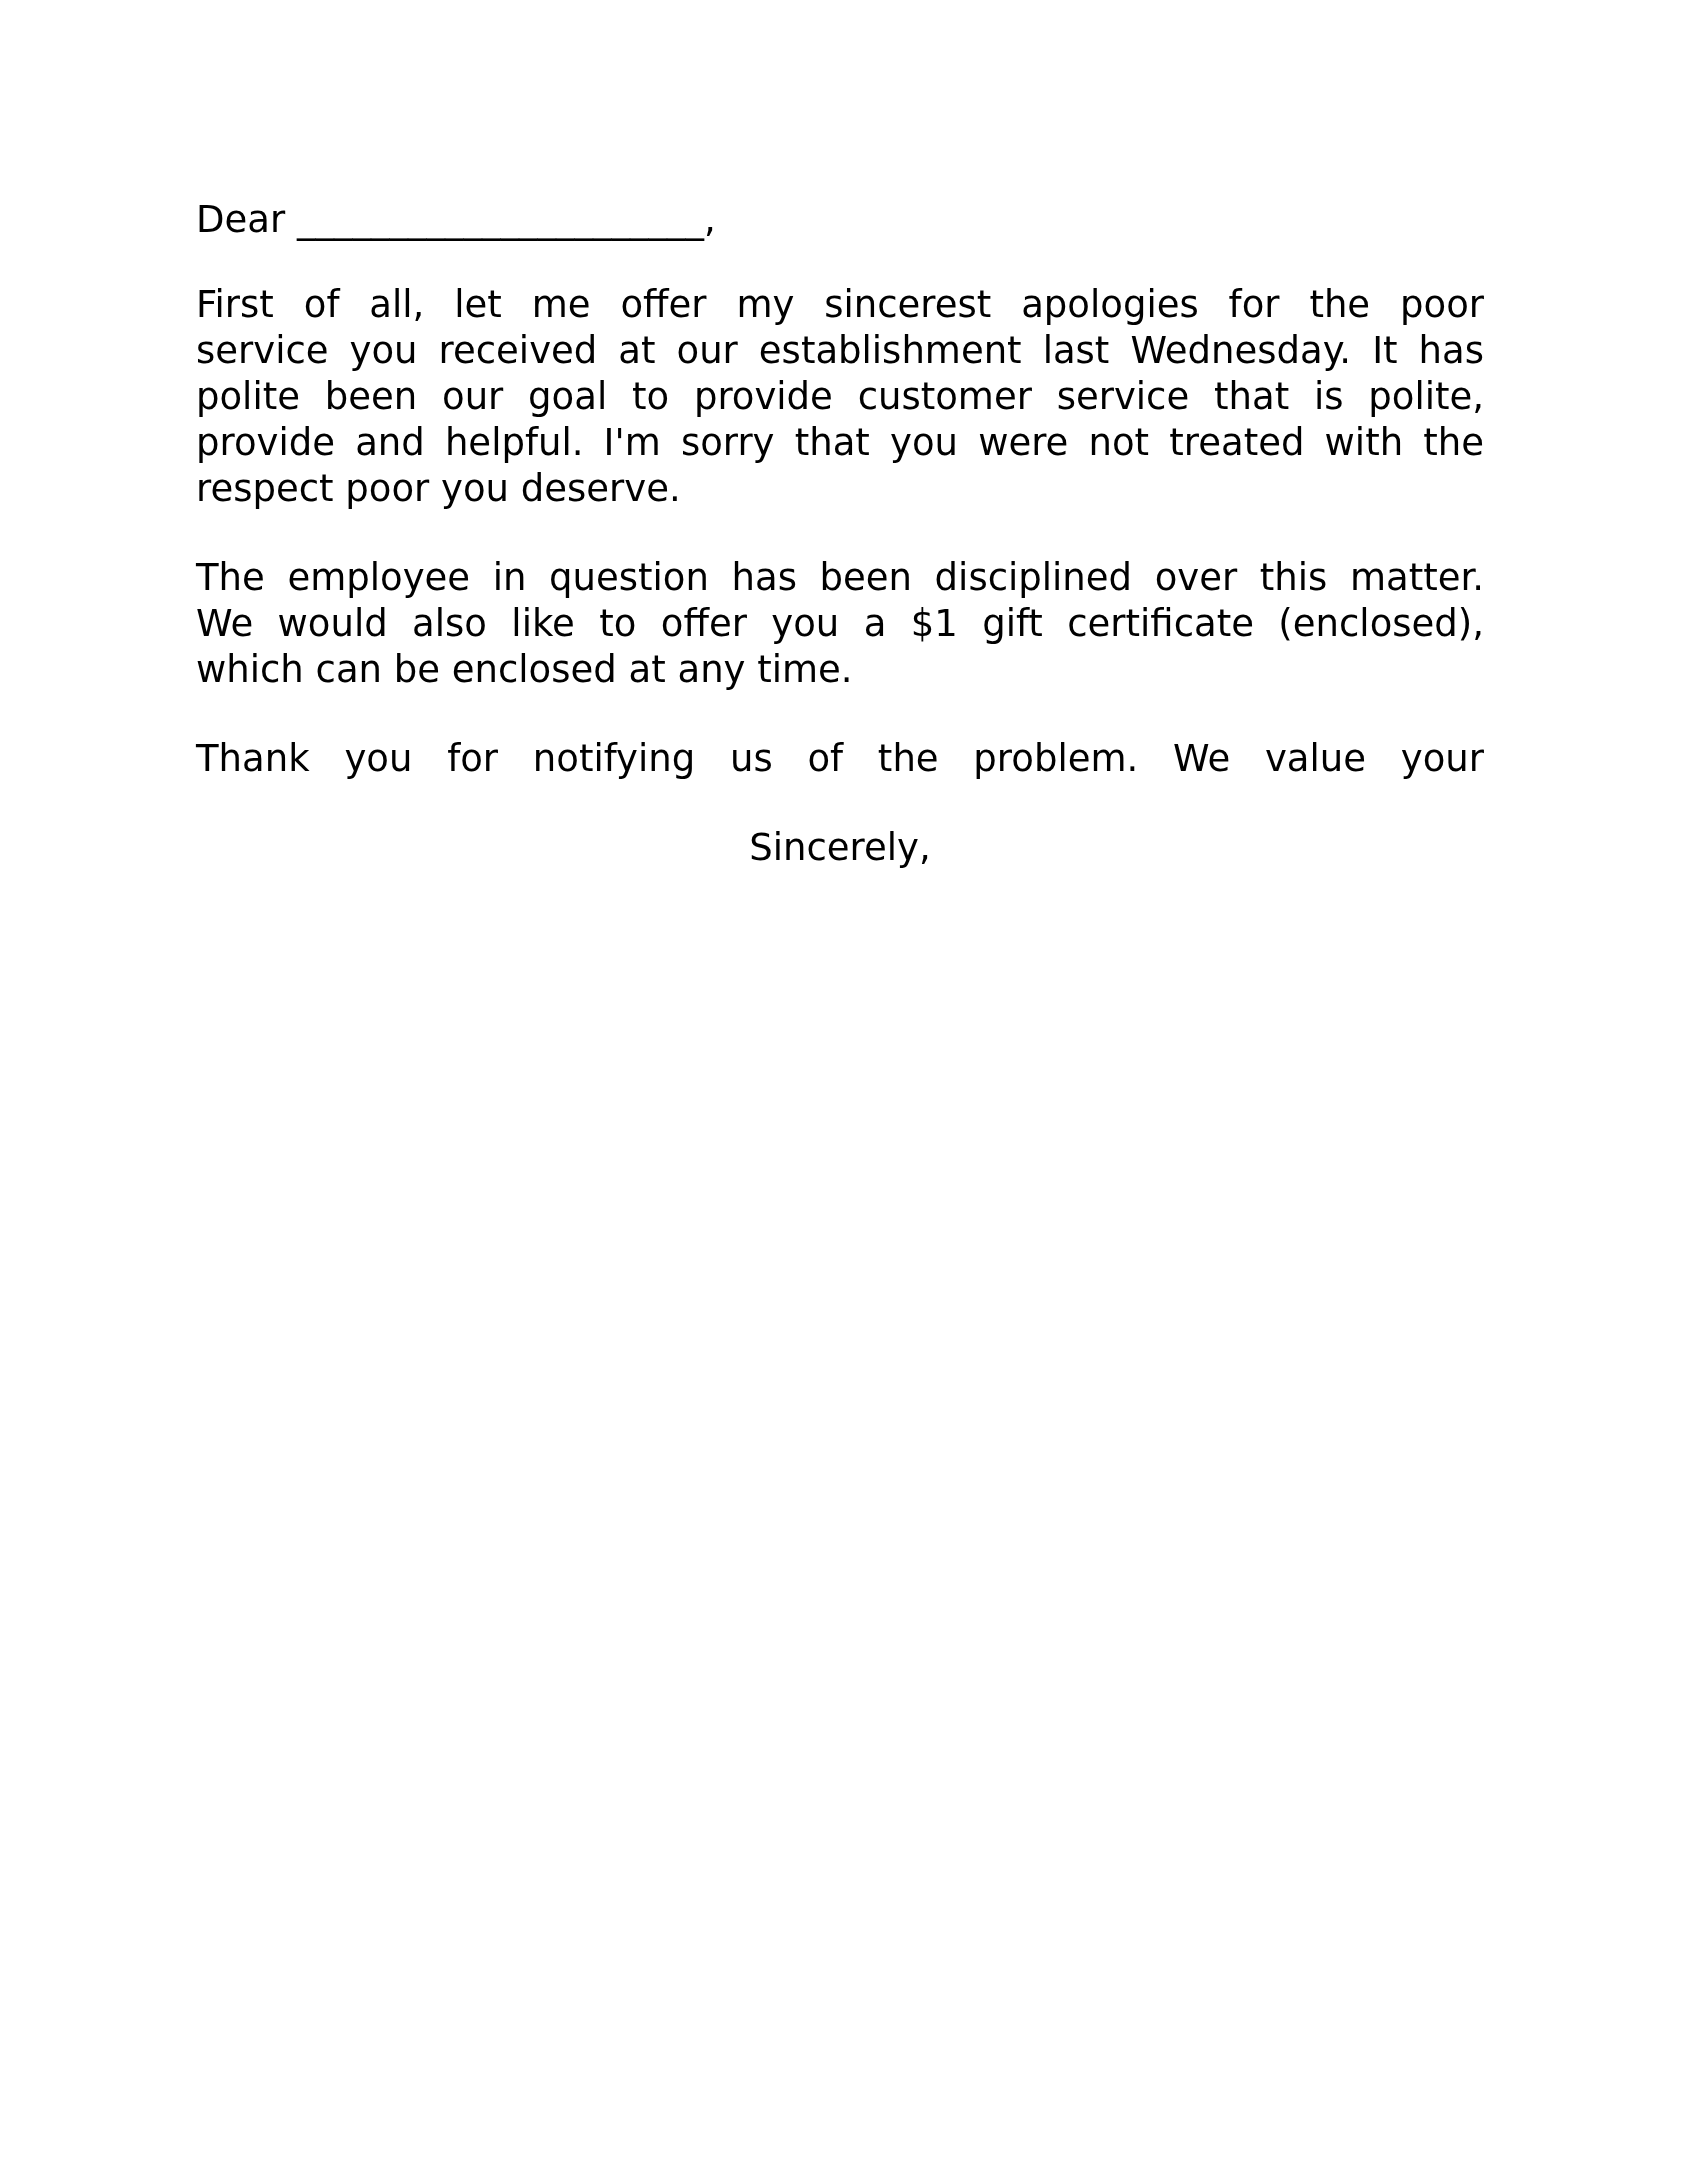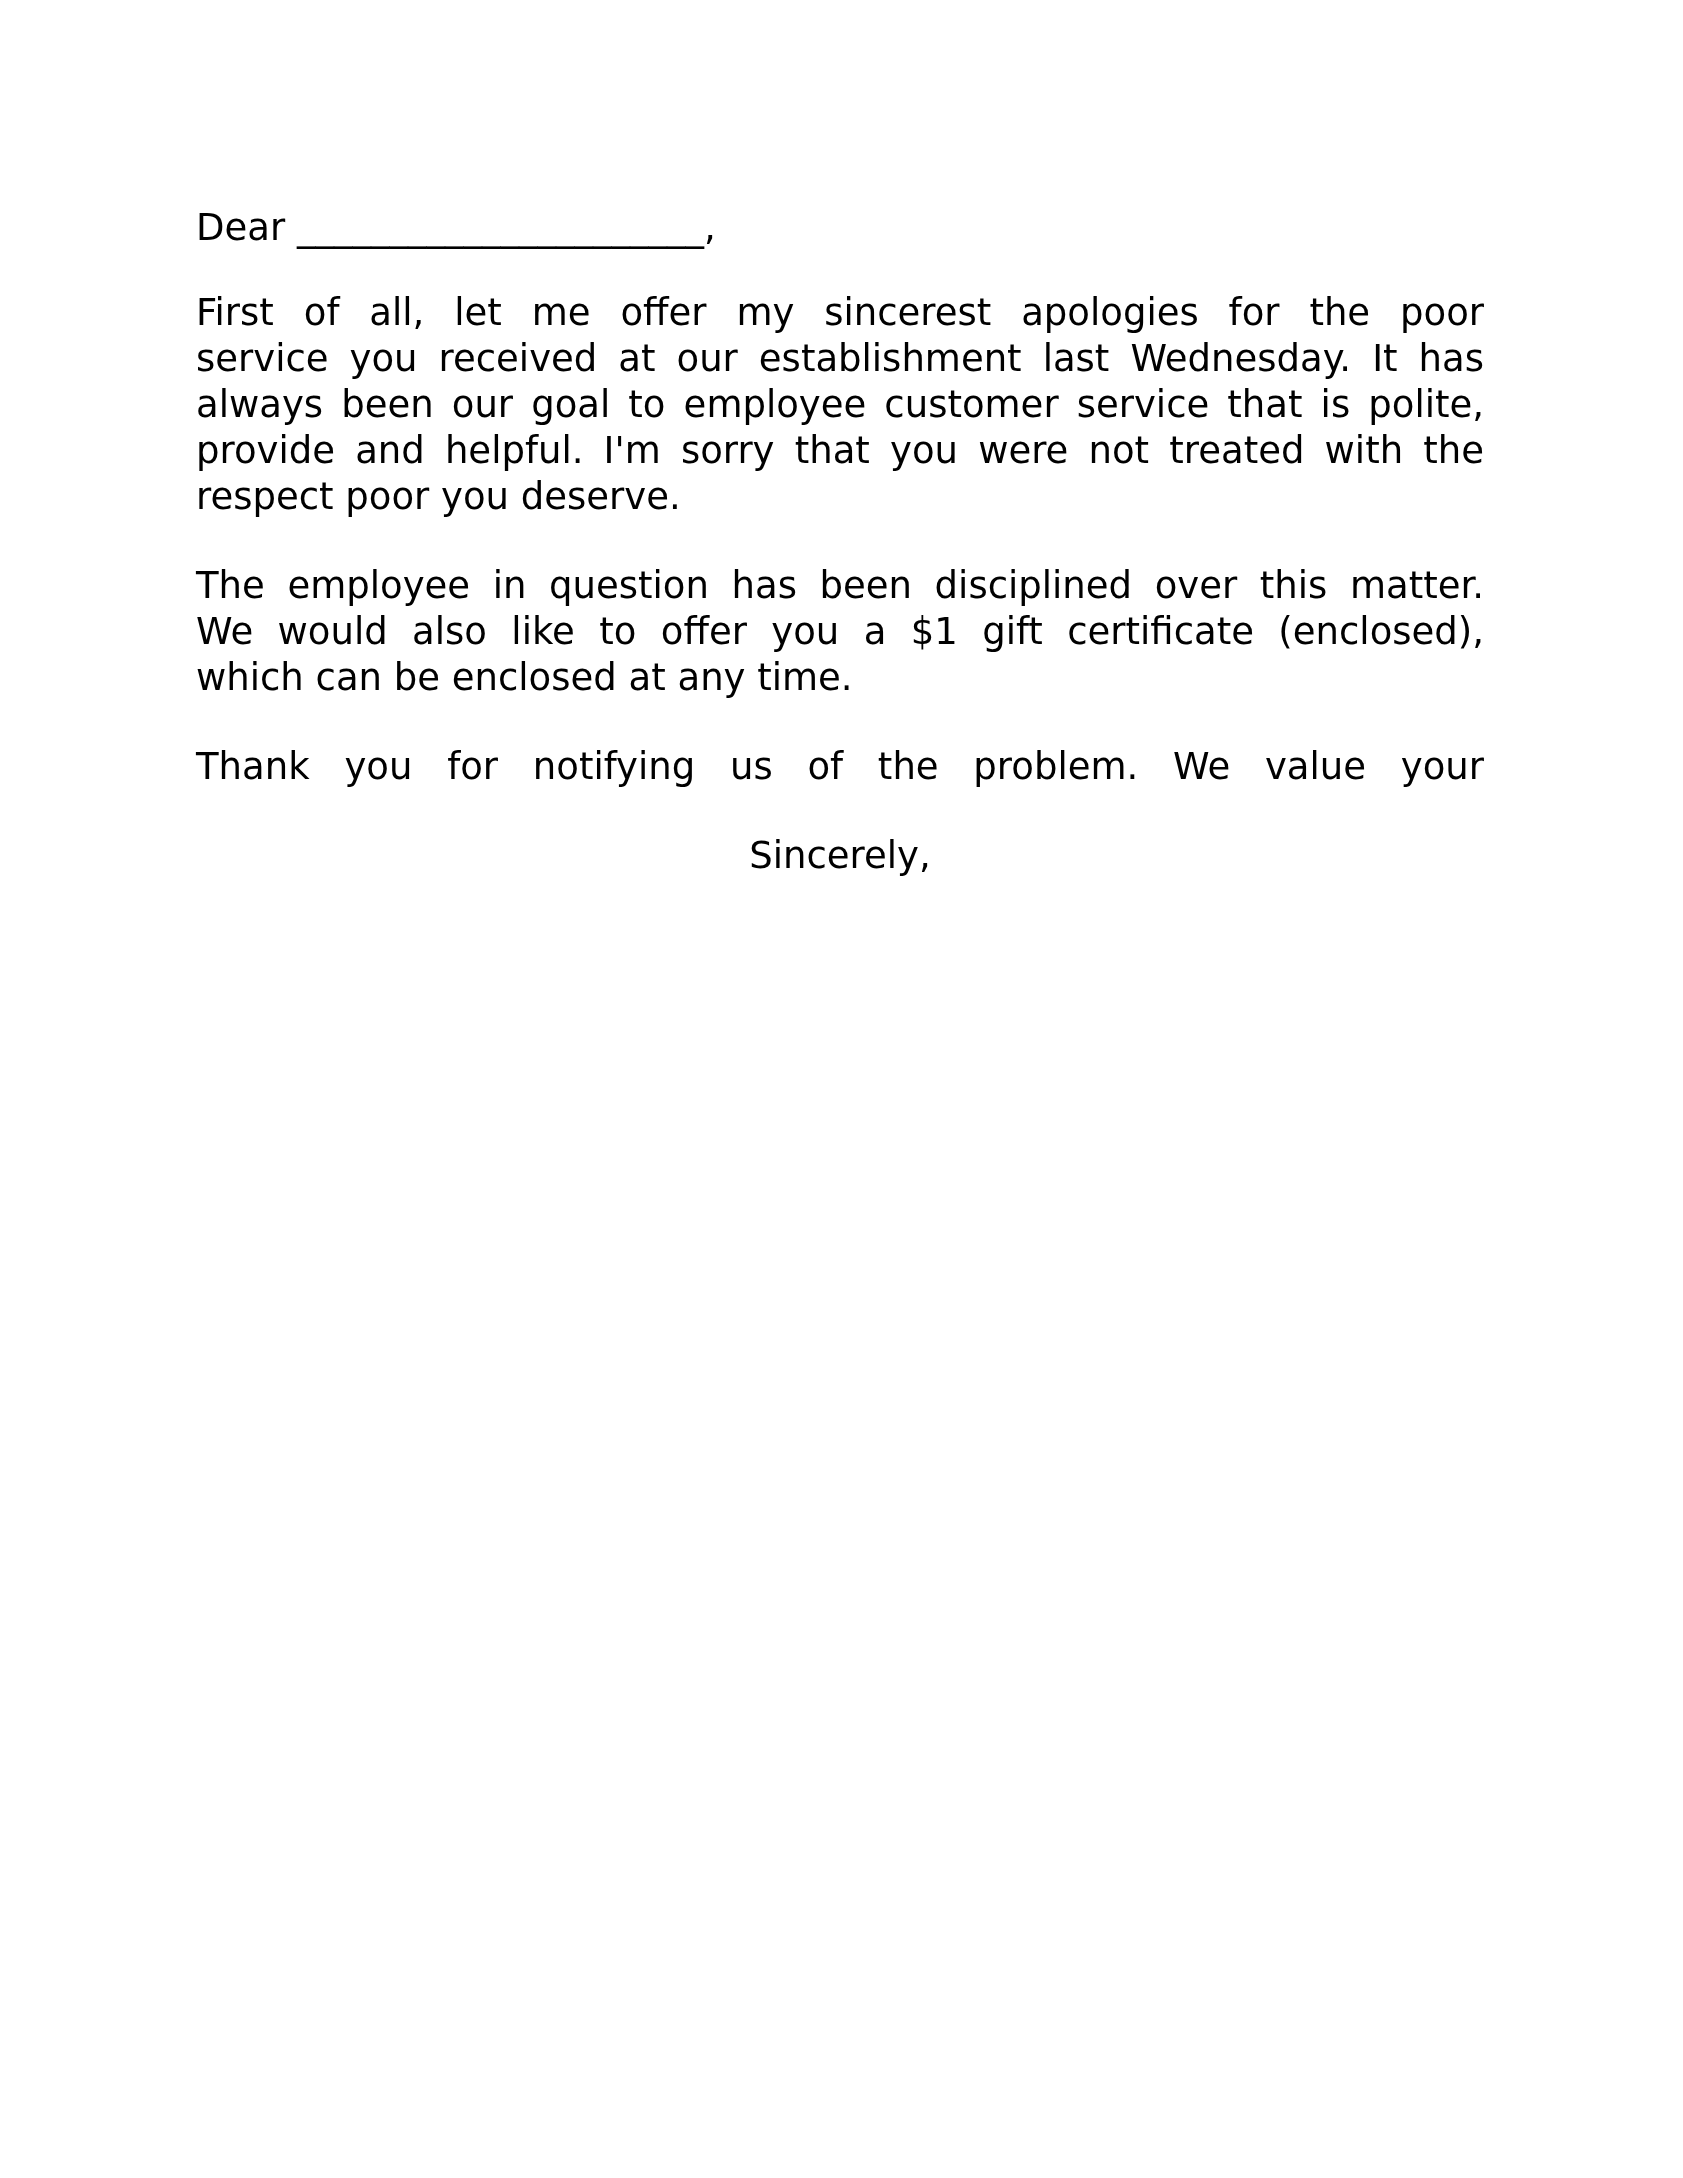--- a/index.html
+++ b/index.html
@@ -17,21 +17,20 @@
     .letter {
       position: absolute;
       left: 196px;
       top: 197px;
       width: 1288px;
       color: #000000;
       font-size: 37px;
       line-height: 46px;
       font-weight: 400;
       letter-spacing: 0;
-      margin-top: 8px;
     }
     .salutation {
       margin: 0 0 39px 0;
       text-align: left;
       white-space: nowrap;
     }
     .para {
       margin: 0 0 43px 0;
     }
     .closing {
@@ -52,21 +51,21 @@
 </head>
 <body>
 
 <div class="letter">
 
   <div class="salutation">Dear ______________________,</div>
 
   <div class="para">
     <div class="jline">First of all, let me offer my sincerest apologies for the poor</div>
     <div class="jline">service you received at our establishment last Wednesday. It has</div>
-    <div class="jline">always been our goal to employee customer service that is polite,</div>
+    <div class="jline">polite been our goal to provide customer service that is polite,</div>
     <div class="jline">provide and helpful. I'm sorry that you were not treated with the</div>
     <div class="lline">respect poor you deserve.</div>
   </div>
 
   <div class="para">
     <div class="jline">The employee in question has been disciplined over this matter.</div>
     <div class="jline">We would also like to offer you a $1 gift certificate (enclosed),</div>
     <div class="lline">which can be enclosed at any time.</div>
   </div>
 

